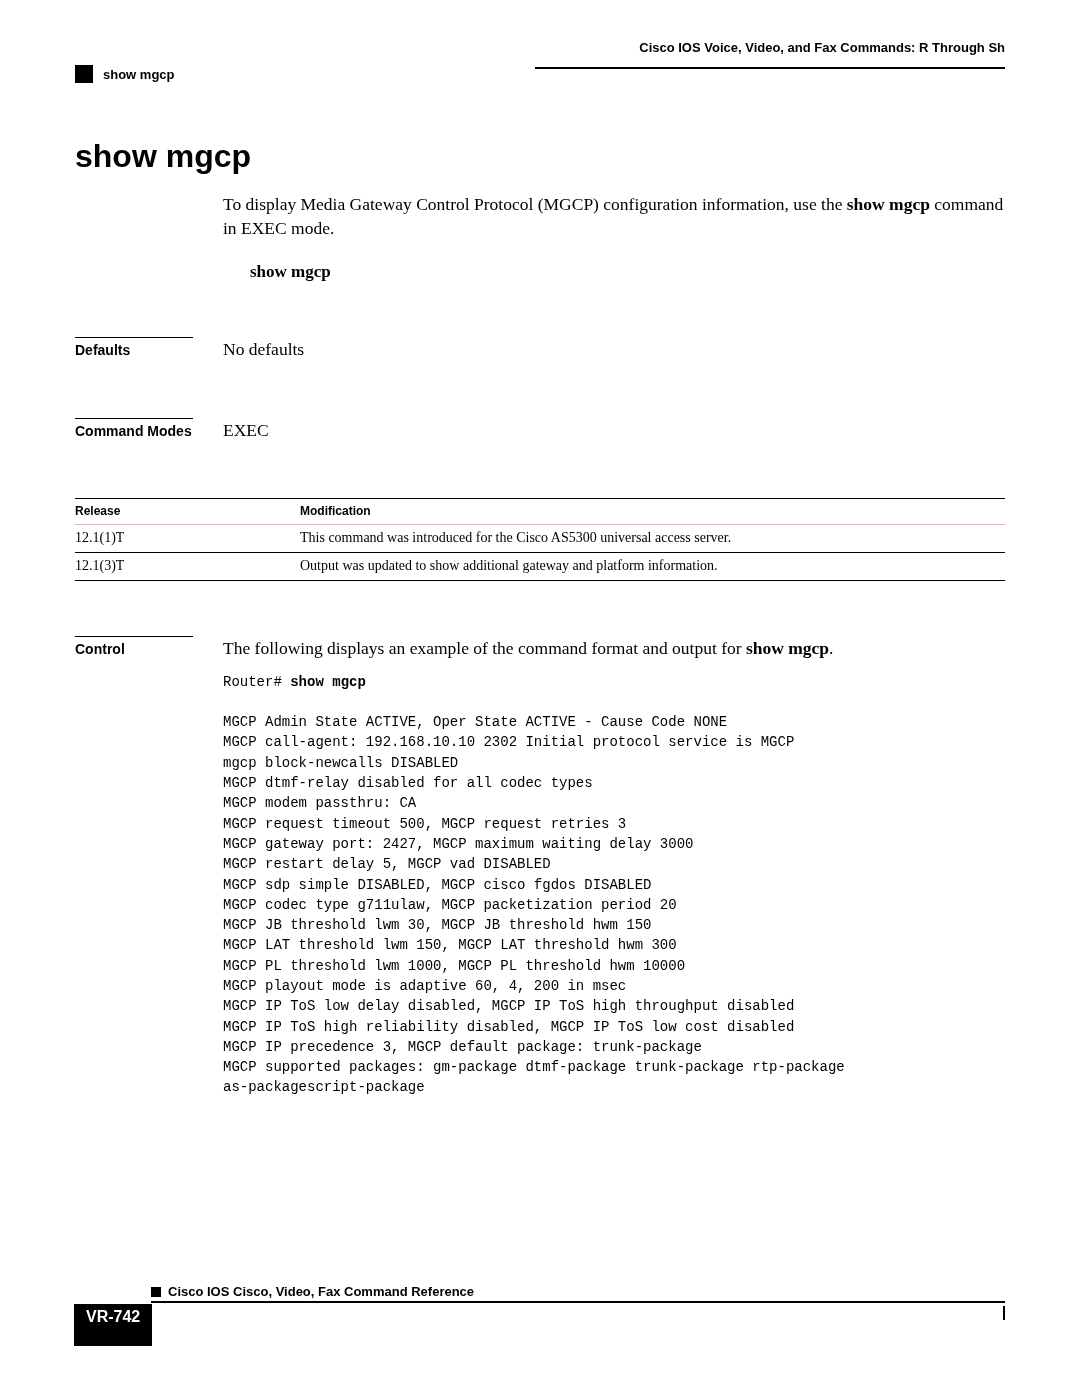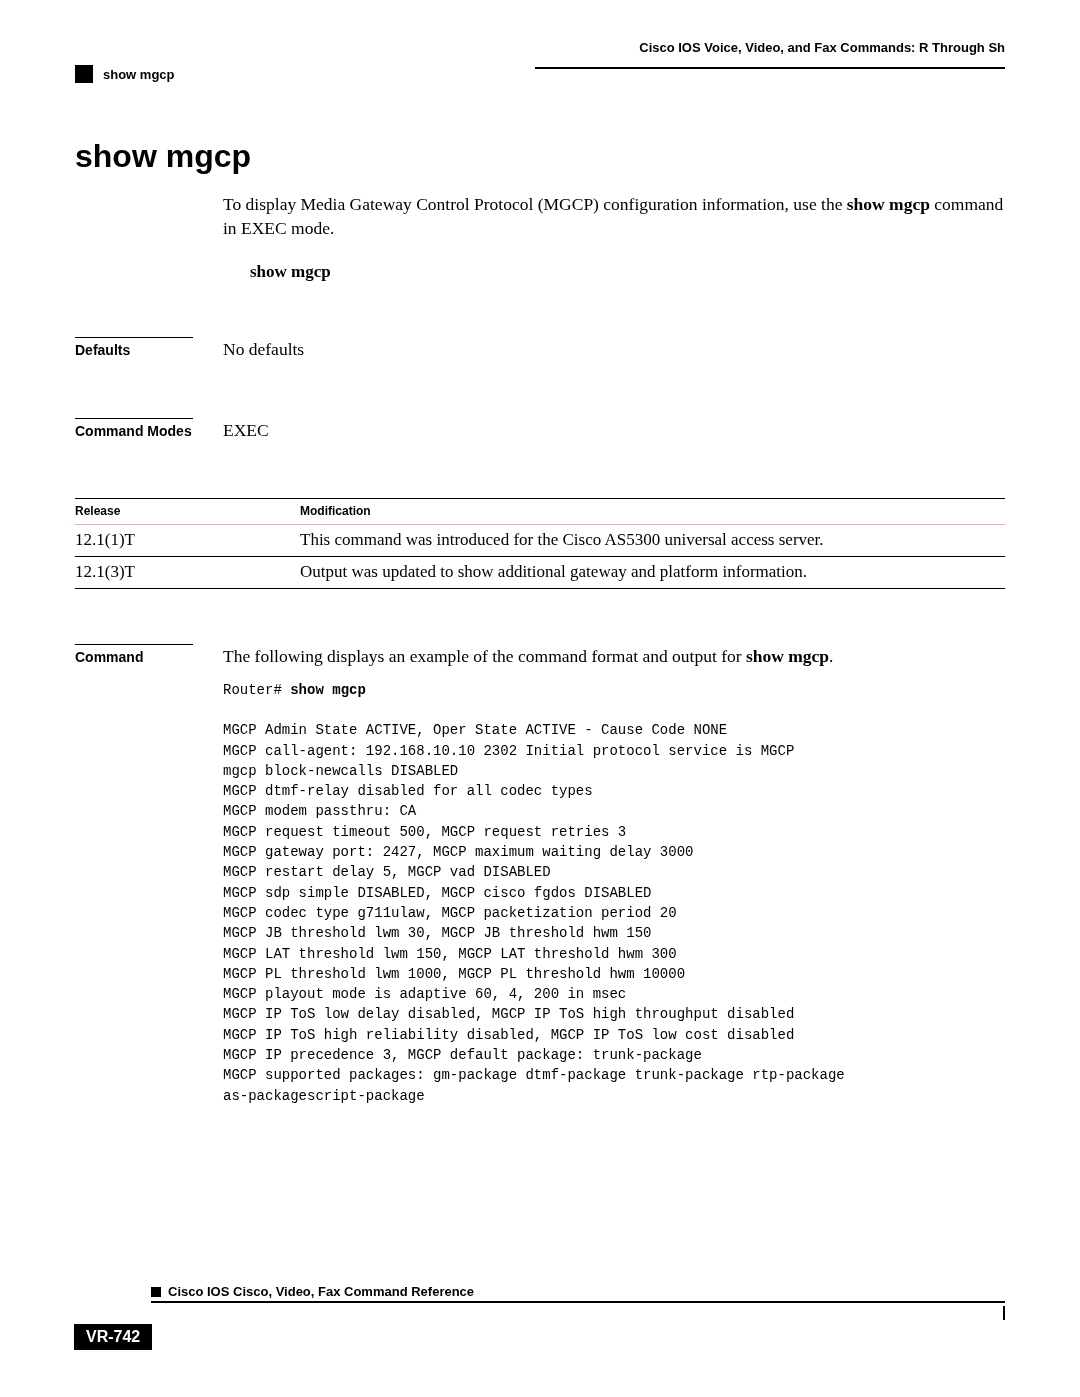--- a/index.html
+++ b/index.html
@@ -104,21 +104,21 @@
       text-align: left;
       font-family: Arial, Helvetica, sans-serif;
       font-weight: bold;
       font-size: 12px;
       padding: 4px 0;
       border-top: 1.5px solid #000;
       border-bottom: 1px solid #f9a8d4;
     }
     .history-table td {
       font-family: Georgia, 'Times New Roman', serif;
-      font-size: 17px;
+      font-size: 14px;
       vertical-align: top;
       padding: 4px 4px 4px 0;
       border-bottom: 1px solid #000;
       line-height: 1.35;
     }
     .history-table .col-rel {
       width: 225px;
     }
     .examples-intro {
       font-size: 17.5px;
@@ -167,22 +167,21 @@
     }
     .page-num-box {
       position: absolute;
       left: -1px;
       top: 17px;
       background: #000;
       color: #fff;
       font-family: Arial, Helvetica, sans-serif;
       font-weight: bold;
       font-size: 16px;
-      padding: 4px 12px 4px 12px;
-      margin-top: 20px;
+      padding: 4px 12px 20px 12px;
     }
     .right-edge-tick {
       width: 2px;
       height: 14px;
       background: #000;
       position: absolute;
       right: 0;
       top: 19px;
     }
   </style>
@@ -243,21 +242,21 @@
             <td>Output was updated to show additional gateway and platform information.</td>
           </tr>
         </tbody>
       </table>
     </div>
   </div>
 
   <div class="section">
     <div class="section-label-area">
       <div class="label-rule"></div>
-      <div class="section-label">Command</div>
+      <div class="section-label">Control</div>
     </div>
     <div class="section-body">
       <div class="examples-intro">
         <span>The following displays an example of the command format and output for </span><span class="bold">show mgcp</span><span>.</span>
       </div>
       <div class="code-block"><span>Router# </span><span class="bold">show mgcp</span>
 
 <span>MGCP Admin State ACTIVE, Oper State ACTIVE - Cause Code NONE
 MGCP call-agent: 192.168.10.10 2302 Initial protocol service is MGCP
 mgcp block-newcalls DISABLED

